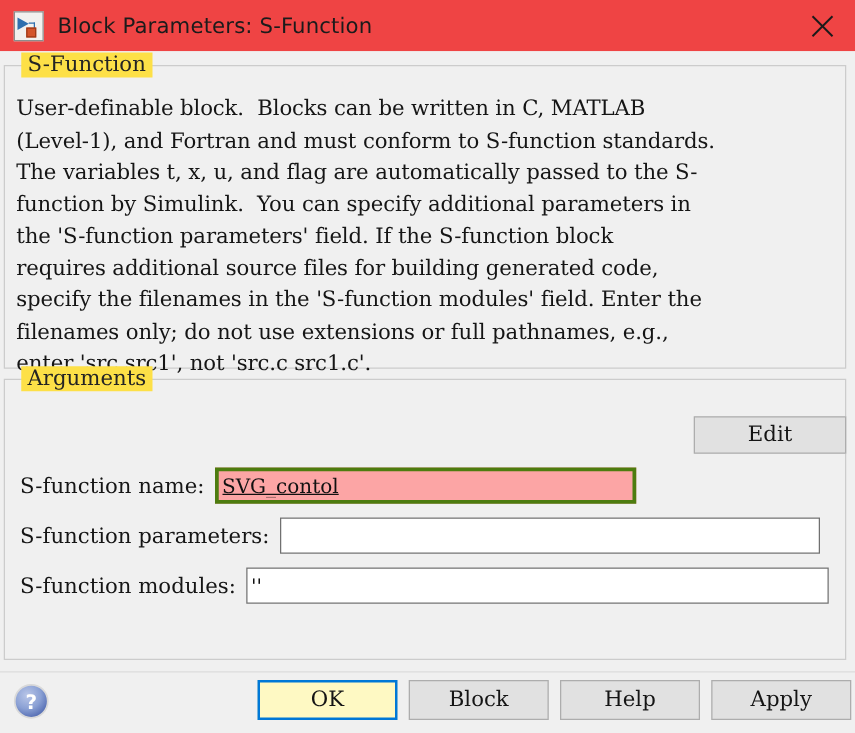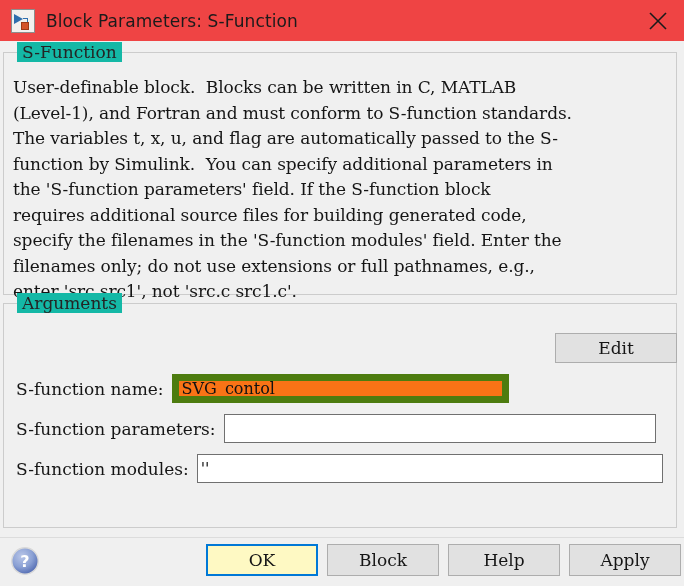--- a/index.html
+++ b/index.html
@@ -94,21 +94,21 @@
   .group {
     position: absolute;
     border: 1px solid #cccccc;
     box-sizing: border-box;
     background: transparent;
   }
   .group-legend {
     position: absolute;
     top: -11px;
     left: 13px;
-    background: #14b8a6;
+    background: #fde047;
     padding: 0 5px;
     font-size: 17px;
     color: #242424;
     white-space: nowrap;
     line-height: 20px;
   }
 
   #group-sfunction {
     left: 3px; top: 11px;
     width: 674px; height: 243px;
@@ -147,22 +147,23 @@
     background: #ffffff;
     border: 1px solid #707070;
     font-family: "DejaVu Serif", "Liberation Serif", serif;
     font-size: 16px;
     color: #111111;
     padding: 0 3px;
     line-height: 27px;
     outline: none;
   }
   .textbox.focused {
-    background: #f97316;
-    border: 7px solid #4d7c0f;
+    background: #fca5a5;
+    border: 3px solid #4d7c0f;
+    text-decoration: underline;
   }
 
   #row-name     { left: 12px; top: 70px; }
   #row-params   { left: 12px; top: 110px; }
   #row-modules  { left: 12px; top: 150px; }
 
   #sfunction-name-input    { width: 337px; margin-left: 8px; }
   #sfunction-params-input  { width: 432px; margin-left: 8px; }
   #sfunction-modules-input { width: 466px; margin-left: 8px; }
 

